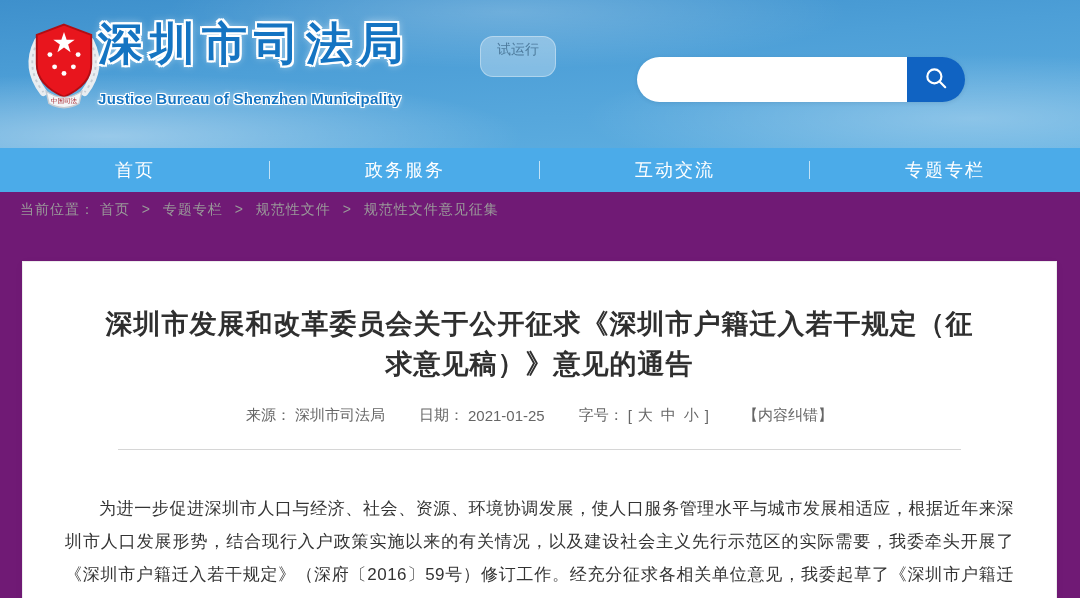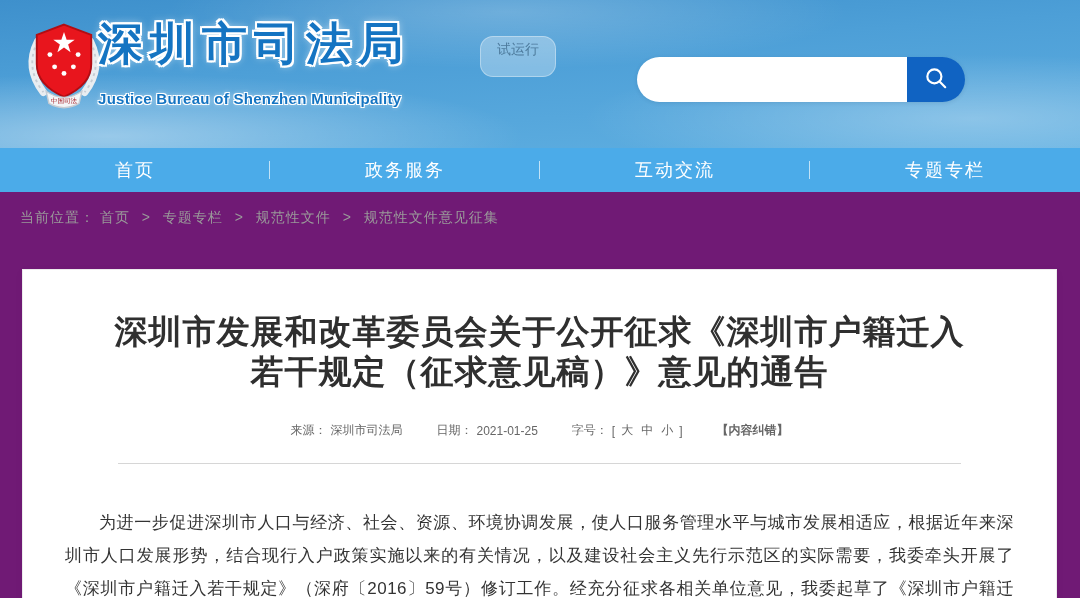--- a/index.html
+++ b/index.html
@@ -41,37 +41,37 @@
   .nav { display:flex; height:44px; background:#4babe9; }
   .nav-item {
     flex:1; position:relative; text-align:center; line-height:44px;
     color:#fff; font-size:18px; font-weight:500; cursor:pointer; letter-spacing:2px;
   }
   .nav-item:not(:last-child)::after {
     content:""; position:absolute; right:0; top:13px; width:1px; height:18px; background:rgba(255,255,255,.65);
   }
 
   
-  .breadcrumb { padding:17px 20px 0; font-size:14px; color:#9a9a9a; letter-spacing:1px; }
+  .breadcrumb { padding:9px 20px 0; font-size:14px; color:#9a9a9a; letter-spacing:1px; }
   .breadcrumb .crumb { color:#9a9a9a; cursor:pointer; }
   .breadcrumb .sep { margin:0 7px; color:#9a9a9a; }
 
   
   .card {
     margin:42px 23px 0 22px; background:#fff; border:1px solid #ececec;
     box-shadow:0 2px 10px rgba(0,0,0,.03); padding:42px 40px 60px; min-height:420px;
   }
   .article-title {
-    max-width:880px; margin:0 auto; font-size:33px; line-height:40px; font-weight:bold;
+    max-width:880px; margin:0 auto; font-size:27px; line-height:40px; font-weight:bold;
     color:#2f2f2f; text-align:center; letter-spacing:1px;
   }
-  .meta { margin-top:30px; display:flex; justify-content:center; align-items:center; gap:34px; font-size:12px; color:#666; }
+  .meta { margin-top:22px; display:flex; justify-content:center; align-items:center; gap:34px; font-size:15px; color:#666; }
   .meta-group { display:flex; align-items:center; gap:4px; white-space:nowrap; }
   .meta .size-opt { cursor:pointer; margin:0 2px; }
-  .meta .correction { cursor:pointer;font-weight:bold; }
+  .meta .correction { cursor:pointer; }
   .divider { margin:24px 55px 0; border:none; border-top:1px solid #d6d6d6; }
   .body-text {
     margin:42px 2px 0; font-size:17px; line-height:33px; color:#333;
     text-align:justify; text-indent:2em; letter-spacing:.5px;
   }
 </style>
 </head>
 <body>
 
 <div class="page">

